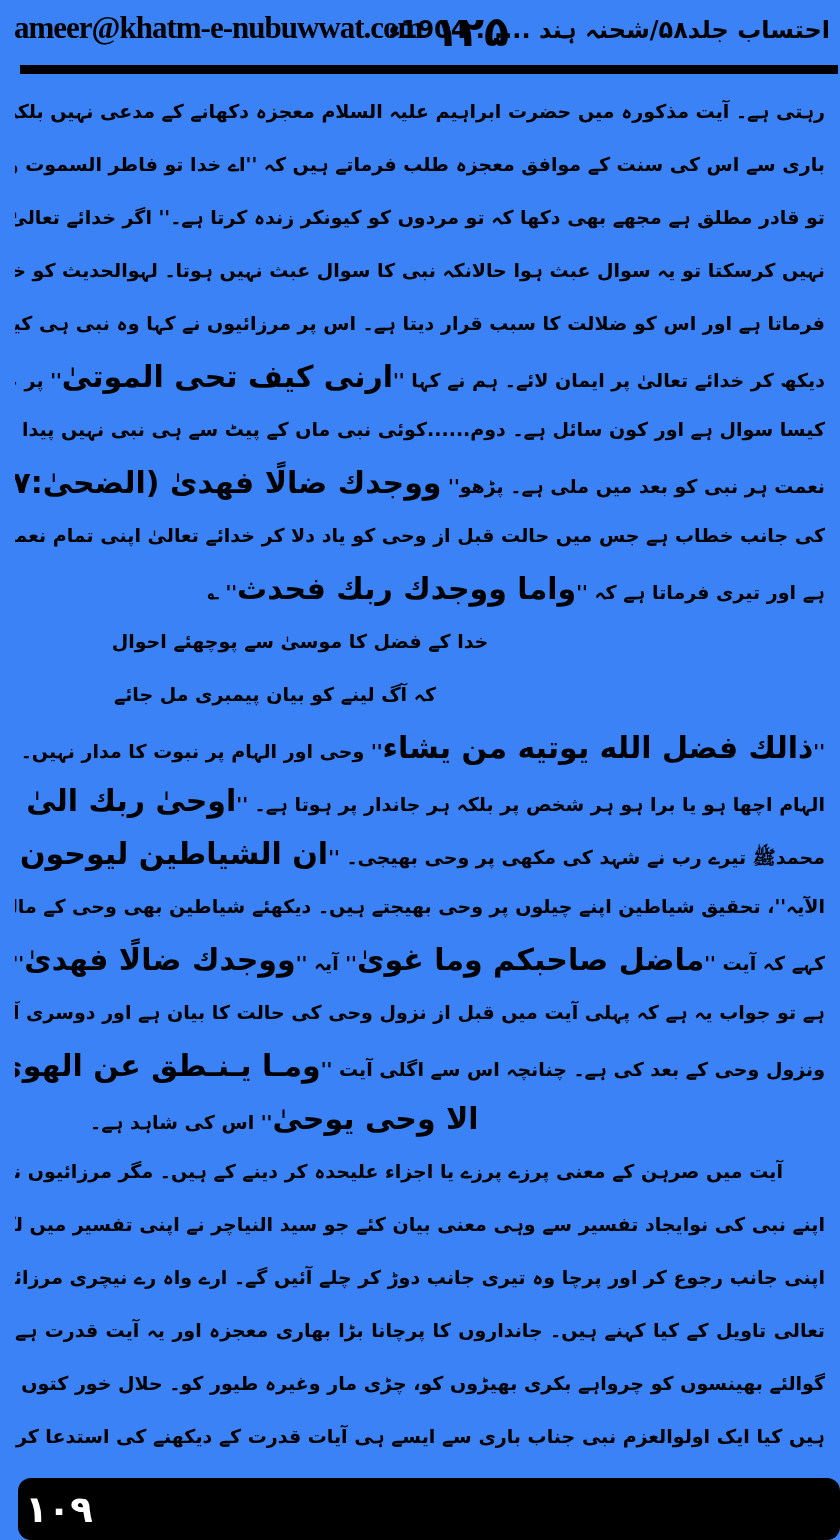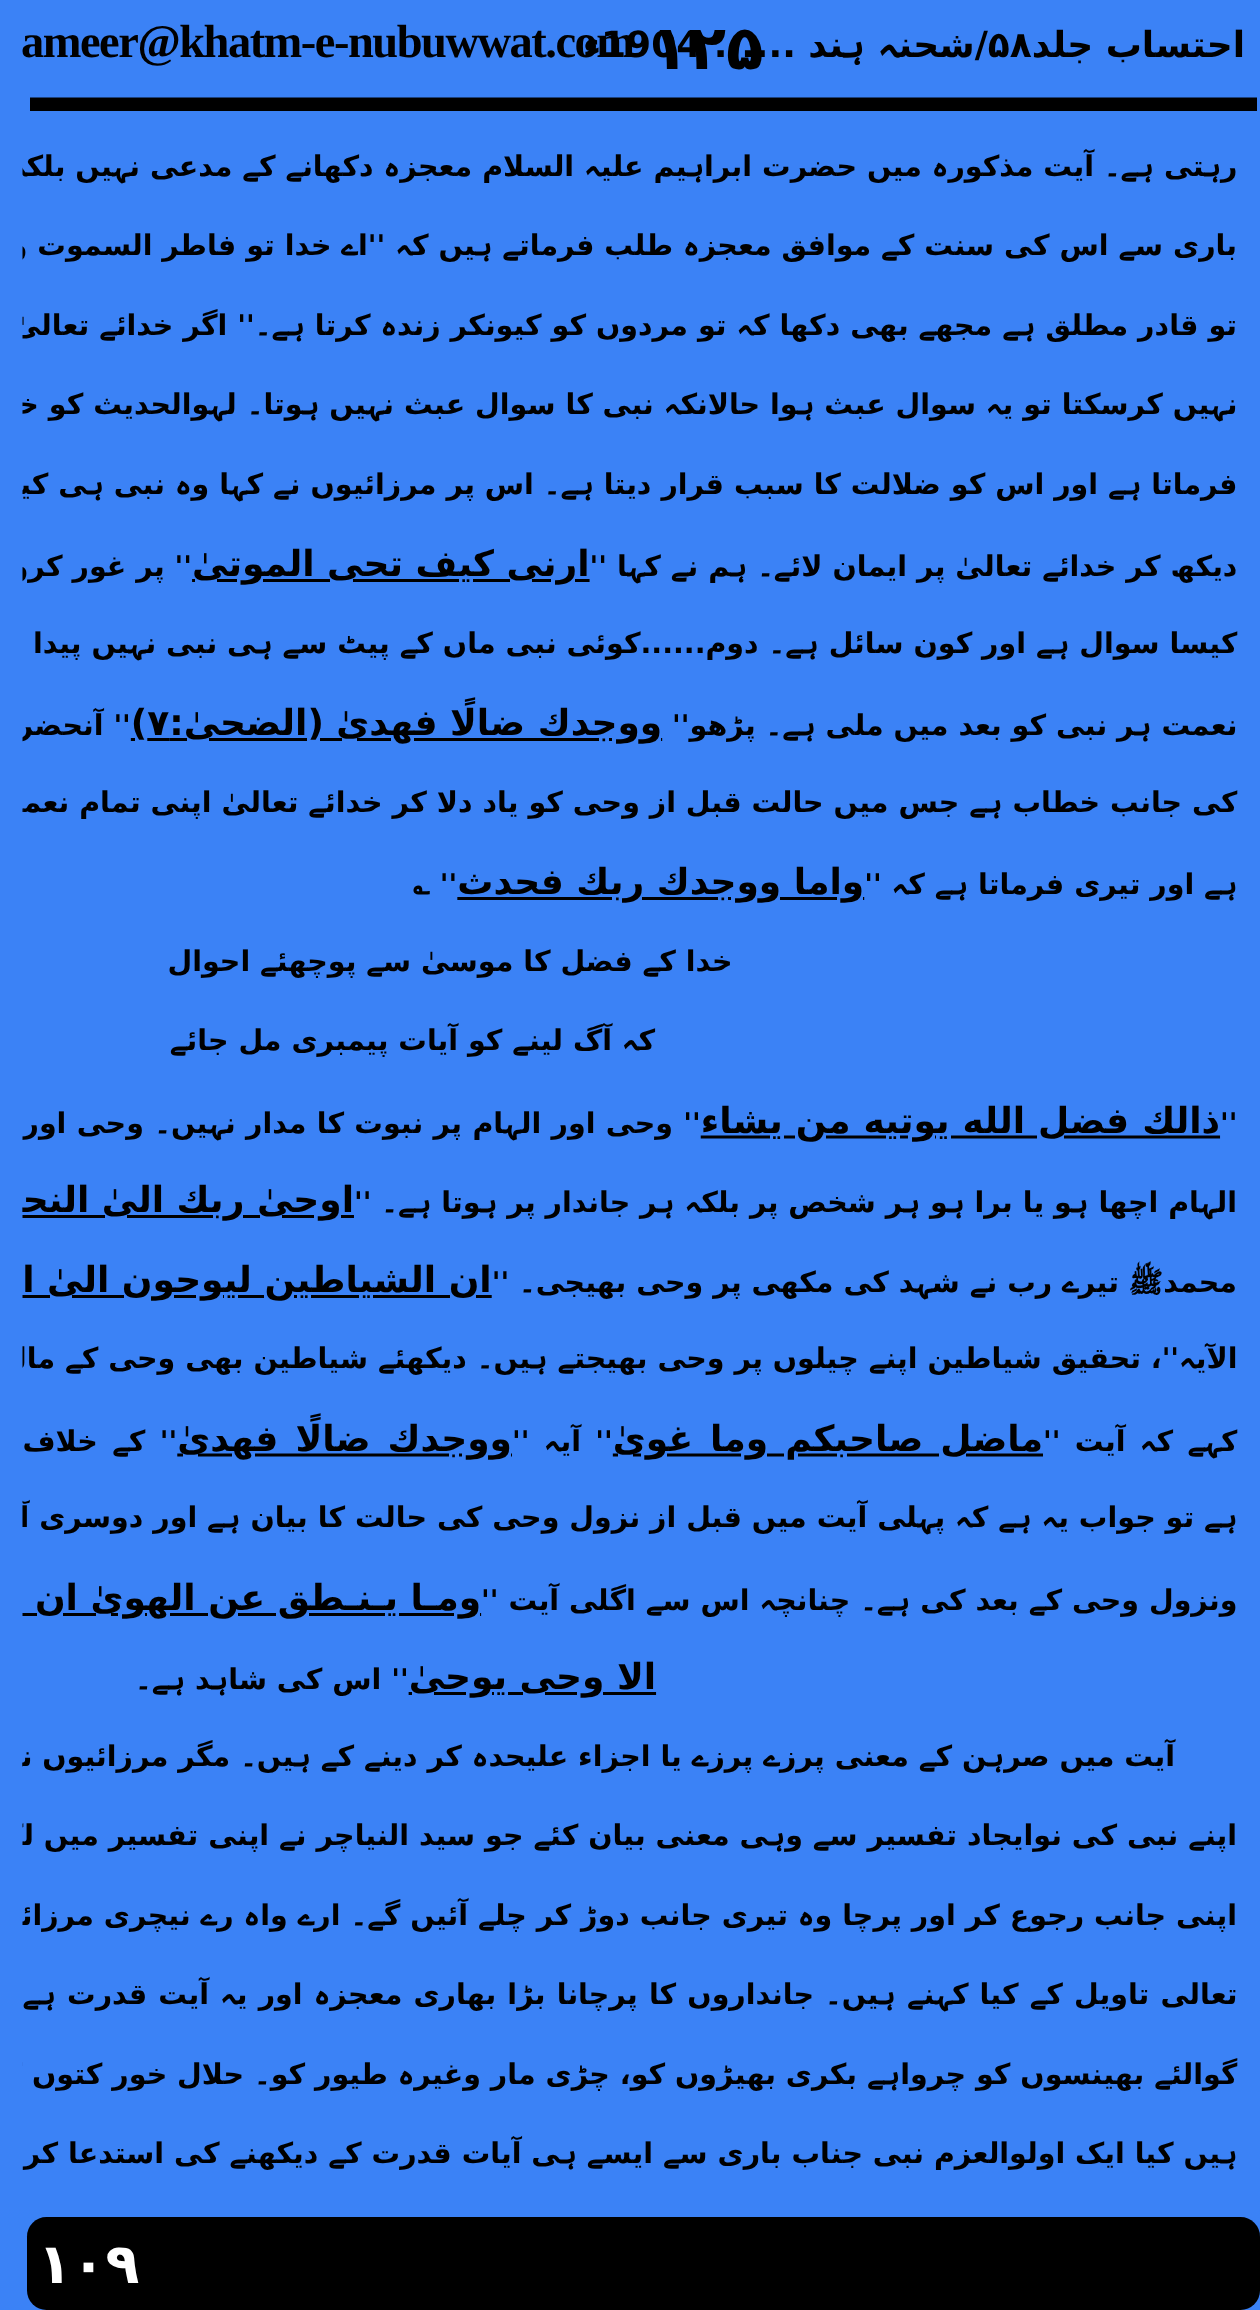--- a/index.html
+++ b/index.html
@@ -13,21 +13,21 @@
          font:bold 41px "DejaVu Sans",sans-serif;}
   .htitle{position:absolute;right:10px;top:16px;direction:rtl;
           font:bold 24px "DejaVu Sans",sans-serif;}
   .divider{position:absolute;left:20px;right:2px;top:65px;height:9px;background:#000;}
 
   
   .bodytxt{position:absolute;left:15px;right:15px;top:85px;direction:rtl;}
   .line{height:53px;line-height:53px;white-space:nowrap;overflow:hidden;
         font:700 19px/53px "DejaVu Sans",sans-serif;
         text-align:justify;text-align-last:justify;}
-  .line .ar{font-size:24px;font-weight:700;text-decoration:underline;}
+  .line .ar{font-size:30px;font-weight:700;}
   .line.center{text-align:center;text-align-last:center;}
   .line.c1{margin-right:240px;}
   .line.c2{margin-right:290px;}
   .line.right{text-align:right;text-align-last:right;}
   .line.left{text-align:left;text-align-last:left;padding-left:75px;}
   .line.indent{padding-right:42px;}
 
   
   .band{position:absolute;left:18px;right:0;bottom:0;height:62px;background:#000;border-radius:13px;}
   .fnum{position:absolute;left:0;top:0;width:82px;height:62px;color:#fff;
@@ -55,21 +55,21 @@
       <div class="line"><span>باری سے اس کی سنت کے موافق معجزہ طلب فرماتے ہیں کہ ''اے خدا تو فاطر السموت والارض ہے</span></div>
       <div class="line"><span>تو قادر مطلق ہے مجھے بھی دکھا کہ تو مردوں کو کیونکر زندہ کرتا ہے۔'' اگر خدائے تعالیٰ احیاء اموات</span></div>
       <div class="line"><span>نہیں کرسکتا تو یہ سوال عبث ہوا حالانکہ نبی کا سوال عبث نہیں ہوتا۔ لہوالحدیث کو خدائے تعالیٰ منع</span></div>
       <div class="line"><span>فرماتا ہے اور اس کو ضلالت کا سبب قرار دیتا ہے۔ اس پر مرزائیوں نے کہا وہ نبی ہی کیسا جو معجزہ</span></div>
       <div class="line"><span>دیکھ کر خدائے تعالیٰ پر ایمان لائے۔ ہم نے کہا ''</span><span class="ar">ارنی کیف تحی الموتیٰ</span><span>'' پر غور کرو آخر یہ</span></div>
       <div class="line"><span>کیسا سوال ہے اور کون سائل ہے۔ دوم......کوئی نبی ماں کے پیٹ سے ہی نبی نہیں پیدا ہوا بلکہ یہ</span></div>
       <div class="line"><span>نعمت ہر نبی کو بعد میں ملی ہے۔ پڑھو'' </span><span class="ar">ووجدك ضالًا فهدیٰ (الضحیٰ:۷)</span><span>'' آنحضرتﷺ</span></div>
       <div class="line"><span>کی جانب خطاب ہے جس میں حالت قبل از وحی کو یاد دلا کر خدائے تعالیٰ اپنی تمام نعمتیں یاد دلاتا</span></div>
       <div class="line right"><span>ہے اور تیری فرماتا ہے کہ ''</span><span class="ar">واما ووجدك ربك فحدث</span><span>'' ؎</span></div>
       <div class="line center c1"><span>خدا کے فضل کا موسیٰ سے پوچھئے احوال</span></div>
-      <div class="line center c2"><span>کہ آگ لینے کو آیات پیمبری مل جائے</span></div>
+      <div class="line center c2"><span>کہ آگ لینے کو بیان پیمبری مل جائے</span></div>
       <div class="line"><span>''</span><span class="ar">ذالك فضل الله يوتيه من يشاء</span><span>'' وحی اور الہام پر نبوت کا مدار نہیں۔ وحی اور</span></div>
       <div class="line"><span>الہام اچھا ہو یا برا ہو ہر شخص پر بلکہ ہر جاندار پر ہوتا ہے۔ ''</span><span class="ar">اوحیٰ ربك الیٰ النحل الآیہ</span></div>
       <div class="line"><span>محمدﷺ تیرے رب نے شہد کی مکھی پر وحی بھیجی۔ ''</span><span class="ar">ان الشياطين ليوحون الیٰ اوليائهم</span></div>
       <div class="line"><span>الآیہ''، تحقیق شیاطین اپنے چیلوں پر وحی بھیجتے ہیں۔ دیکھئے شیاطین بھی وحی کے مالک ہیں۔ اگر کوئی</span></div>
       <div class="line"><span>کہے کہ آیت ''</span><span class="ar">ماضل صاحبكم وما غویٰ</span><span>'' آیہ ''</span><span class="ar">ووجدك ضالًا فهدیٰ</span><span>'' کے خلاف</span></div>
       <div class="line"><span>ہے تو جواب یہ ہے کہ پہلی آیت میں قبل از نزول وحی کی حالت کا بیان ہے اور دوسری آیت نبوت</span></div>
       <div class="line"><span>ونزول وحی کے بعد کی ہے۔ چنانچہ اس سے اگلی آیت ''</span><span class="ar">ومـا یـنـطق عن الهویٰ ان هو</span></div>
       <div class="line left"><span class="ar">الا وحی یوحیٰ</span><span>'' اس کی شاہد ہے۔</span></div>
       <div class="line indent"><span>آیت میں صرہن کے معنی پرزے پرزے یا اجزاء علیحدہ کر دینے کے ہیں۔ مگر مرزائیوں نے</span></div>
       <div class="line"><span>اپنے نبی کی نوایجاد تفسیر سے وہی معنی بیان کئے جو سید النیاچر نے اپنی تفسیر میں لکھے یعنی جانوروں کو</span></div>

